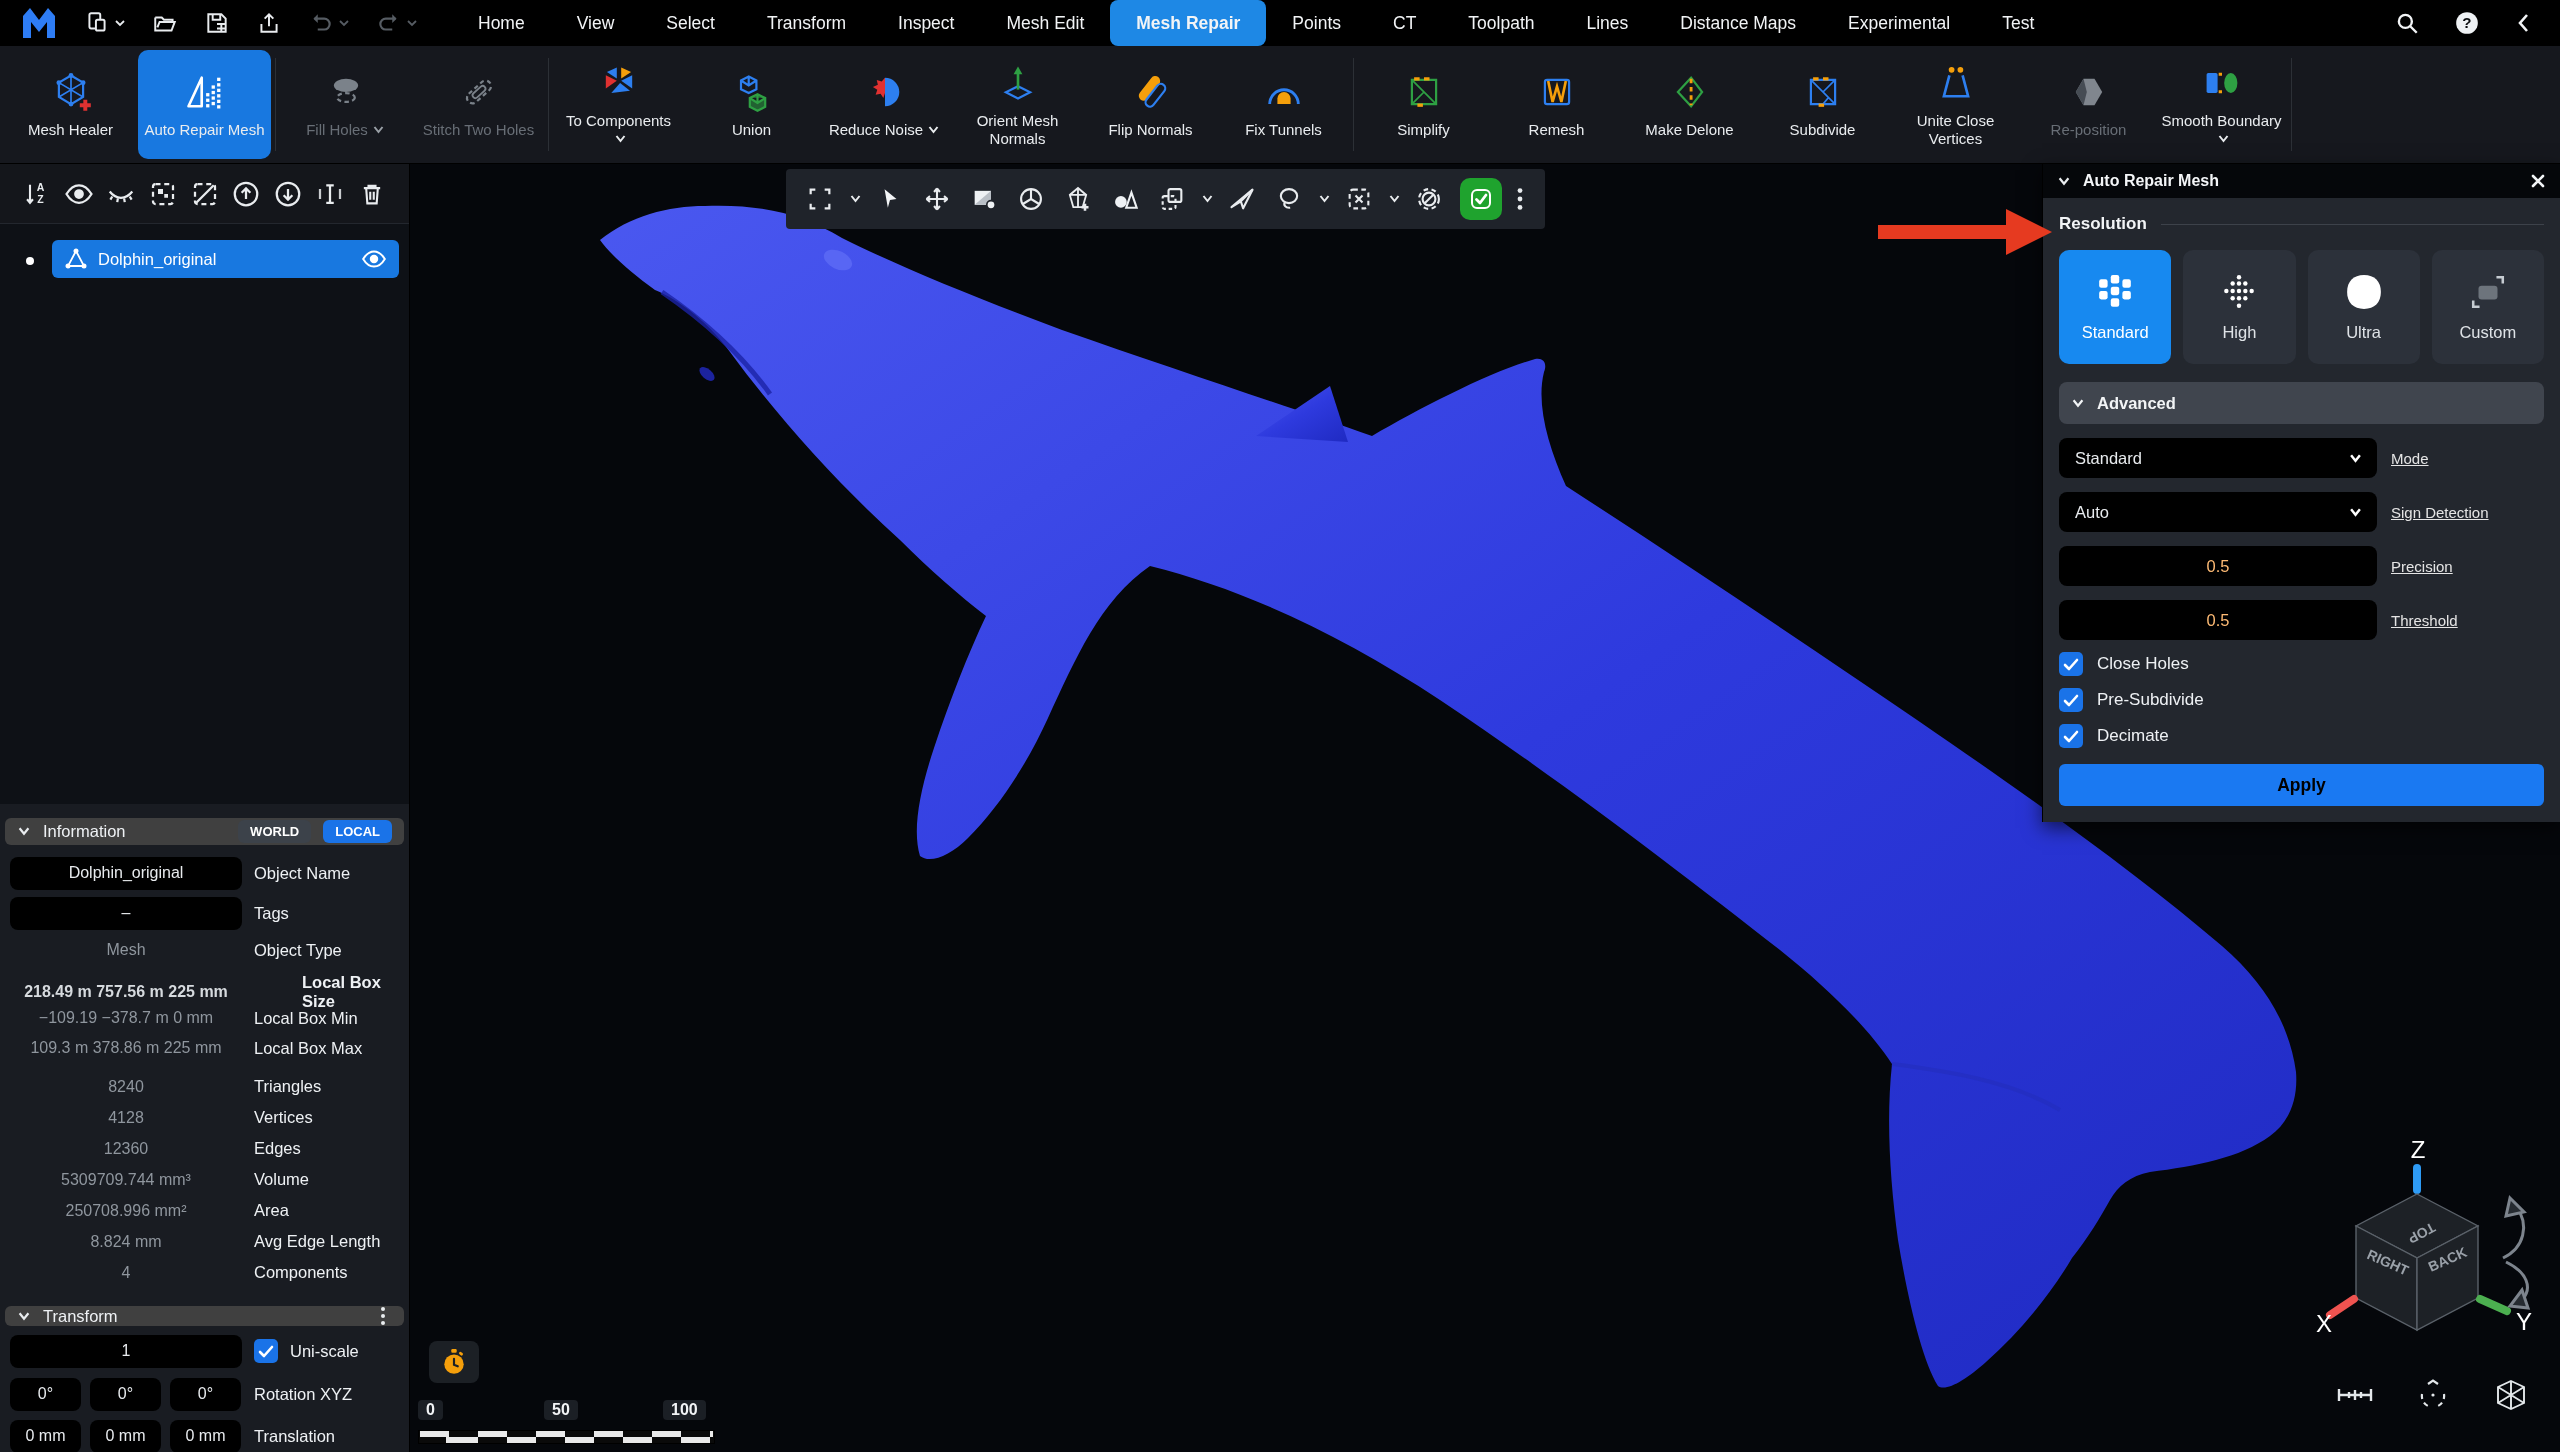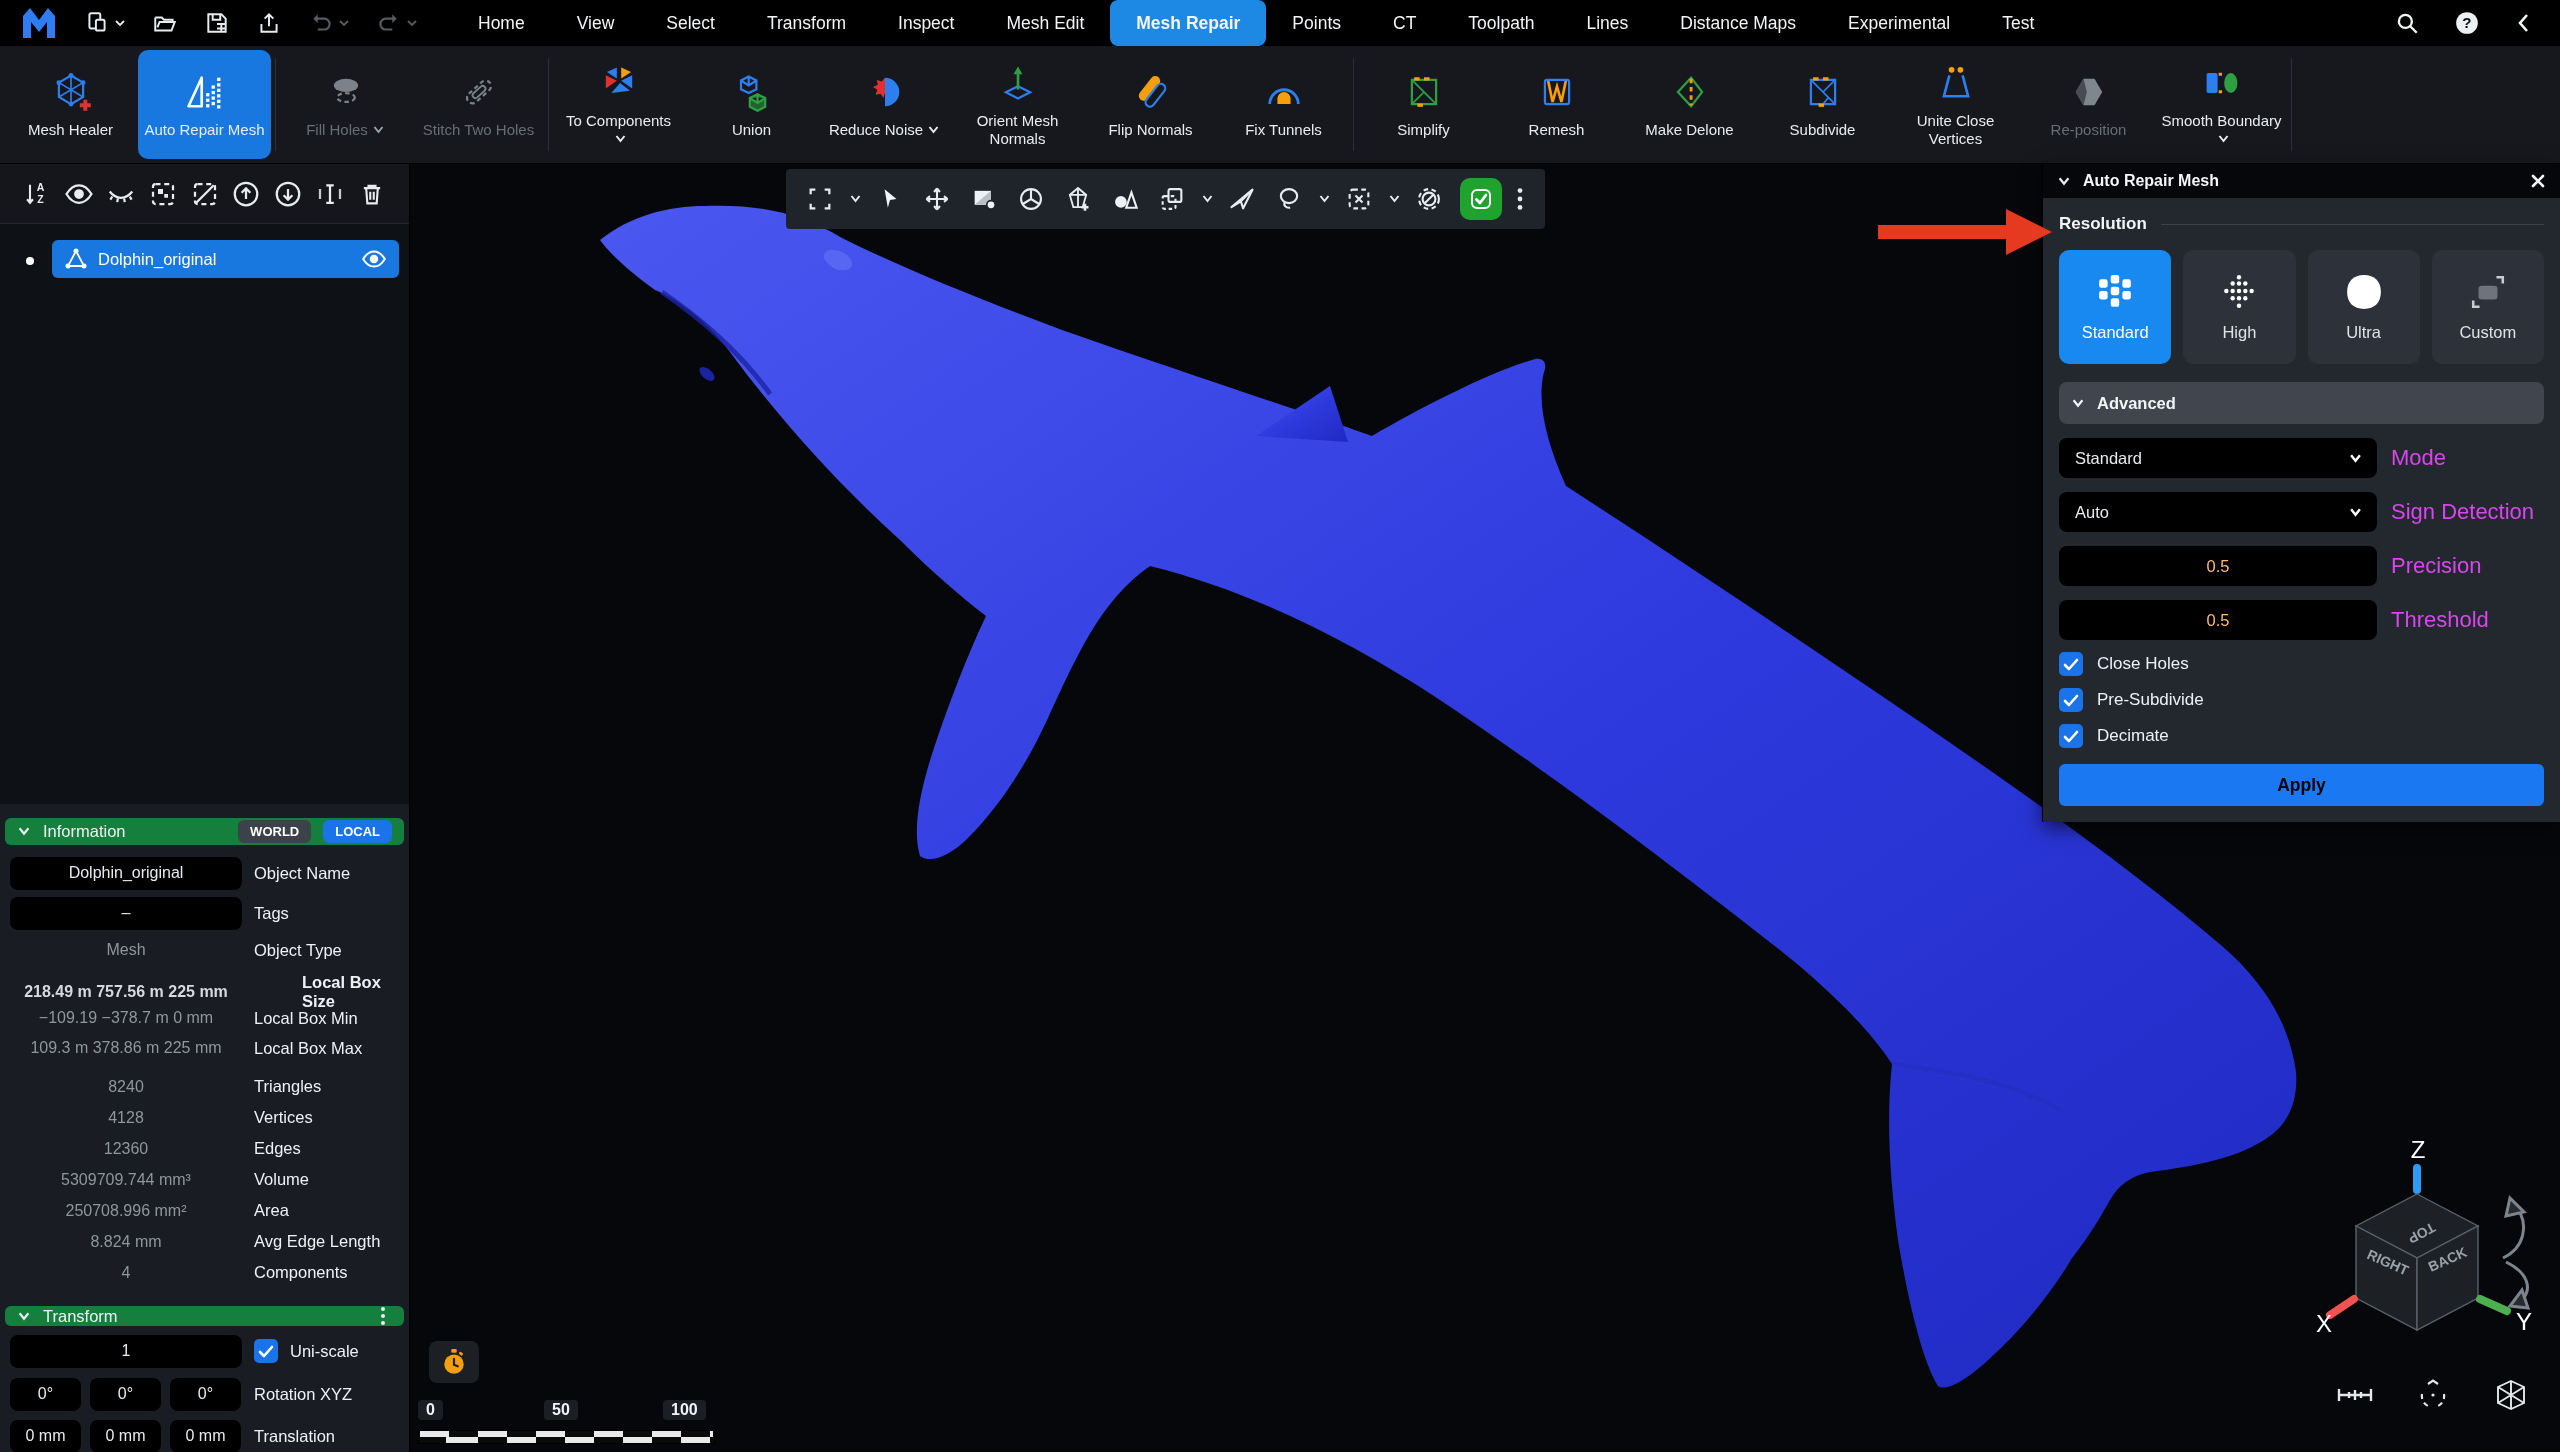--- a/index.html
+++ b/index.html
@@ -33,21 +33,21 @@
              display:flex; flex-direction:column; z-index:30; border-right:1px solid #000; }
   .tree-toolbar { height:60px; display:flex; align-items:center; justify-content:space-between;
                   padding:0 20px; border-bottom:1px solid #23272e; }
   .tico { width:34px; height:34px; display:flex; align-items:center; justify-content:center; cursor:pointer; }
   .tree { height:580px; background:#0e1116; position:relative; padding-top:16px; }
   .bullet { position:absolute; left:26px; top:33px; width:8px; height:8px; border-radius:50%; background:#fff; }
   .tree-item { margin-left:52px; margin-right:10px; height:38px; background:#1878e0; border-radius:6px;
                display:flex; align-items:center; gap:10px; padding:0 12px; color:#fff; font-size:16.5px; cursor:pointer; }
   .tree-item .ti-label { flex:1; }
 
-  .panel-hd { margin:14px 5px 4px 5px; height:40px; background:#15803d; border-radius:6px;
+  .panel-hd { margin:14px 5px 4px 5px; height:40px; background:#404040; border-radius:6px;
               display:flex; align-items:center; gap:12px; padding:0 12px; color:#eef1f4;
               font-size:16.5px; }
   .chip { font-size:13px; font-weight:700; color:#fff; border-radius:6px; padding:4px 12px; cursor:pointer; }
   .chip.world { background:#3c424a; }
   .chip.local { background:#1a73e8; }
 
   .info { height:488px; background:#191c22; display:flex; flex-direction:column; }
   .info-body { padding:4px 10px; display:flex; flex-direction:column; }
   .irow { display:grid; grid-template-columns:232px 1fr; gap:12px; align-items:center; }
   .irow .lab { color:#eef1f4; font-size:16.5px; }
@@ -105,21 +105,21 @@
   .sec-row { display:flex; align-items:center; }
   .sec-label { color:#f2f4f6; font-weight:700; font-size:17px; }
   .sec-line { flex:1; height:1px; background:#3d424a; margin-left:14px; }
   .cards { margin-top:16px; display:grid; grid-template-columns:repeat(4,1fr); gap:12px; }
   .card { height:114px; background:#2c313a; border-radius:10px; display:flex; flex-direction:column;
           align-items:center; justify-content:center; gap:12px; color:#dfe3e7; font-size:16.5px; cursor:pointer; }
   .card.selected { background:#1789f0; color:#fff; }
   .adv { margin-top:18px; height:42px; background:#40454e; border-radius:8px; display:flex; align-items:center;
          gap:12px; padding:0 12px; color:#f2f4f6; font-size:16.5px; font-weight:600; cursor:pointer; }
   .frow { margin-top:14px; display:grid; grid-template-columns:318px 1fr; gap:14px; align-items:center; }
-  .frow .flabel { color:#d946ef; font-size:22px; }
+  .frow .flabel { color:#e5e5e5; font-size:15px;text-decoration:underline; }
   .select { background:#000; border-radius:8px; height:40px; display:flex; align-items:center;
             padding:0 16px; color:#e8ebee; font-size:16.5px; position:relative; cursor:pointer; }
   .select .sel-chev { position:absolute; right:14px; }
   .num { background:#000; border-radius:8px; height:40px; display:flex; align-items:center; justify-content:center;
          color:#fdba74; font-size:16.5px; cursor:text; }
   .cbrow { margin-top:12px; display:flex; align-items:center; gap:14px; color:#eef1f4; font-size:17px; }
   .apply { margin-top:16px; height:42px; background:#1a79f2; border-radius:6px; display:flex; align-items:center;
            justify-content:center; color:#000000; font-size:17.5px; font-weight:600; cursor:pointer; }
 
   svg { display:block; }

